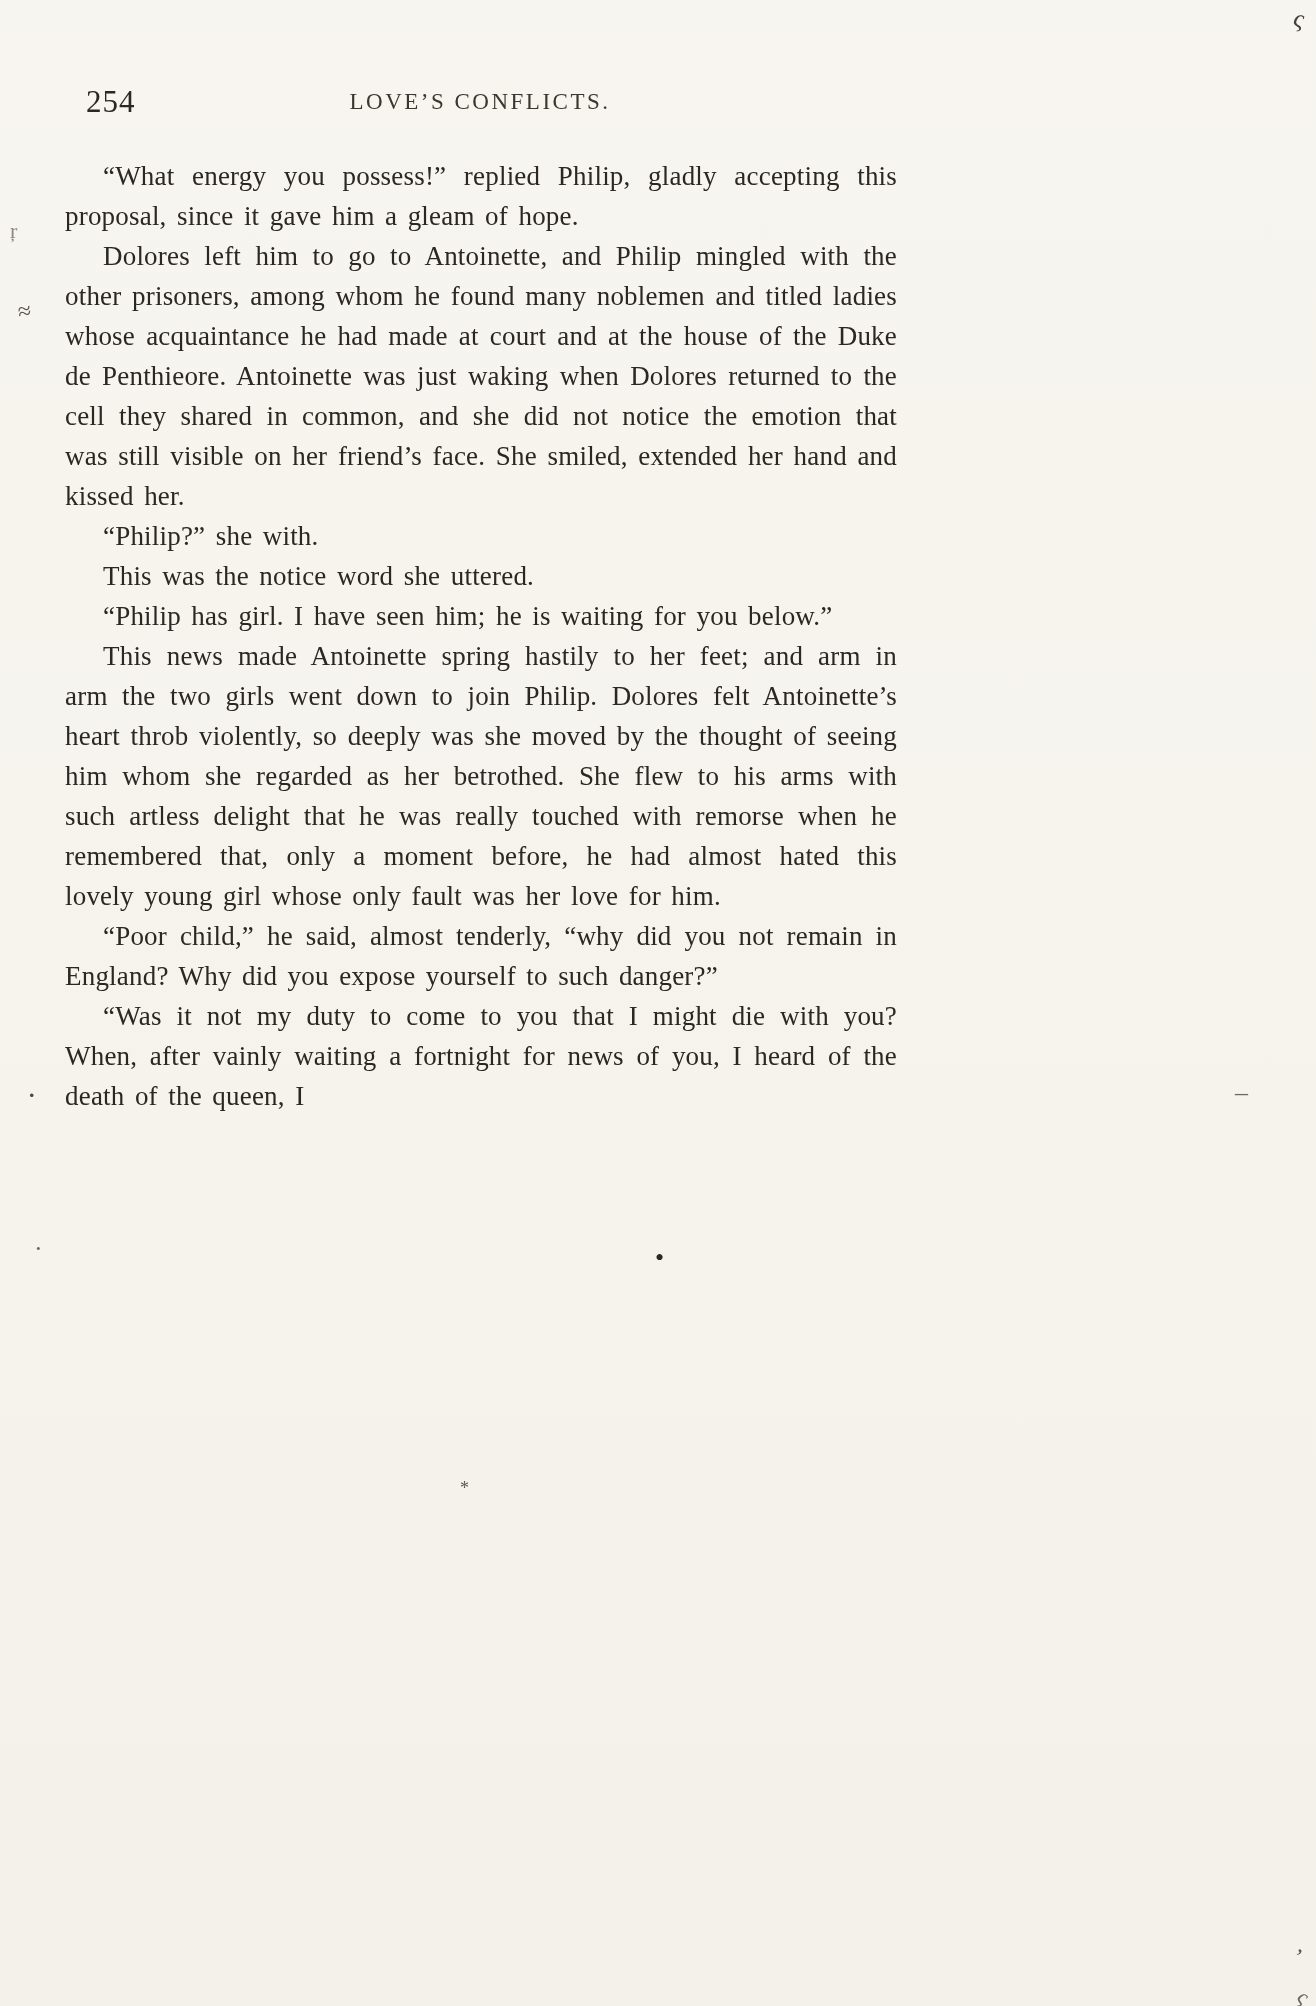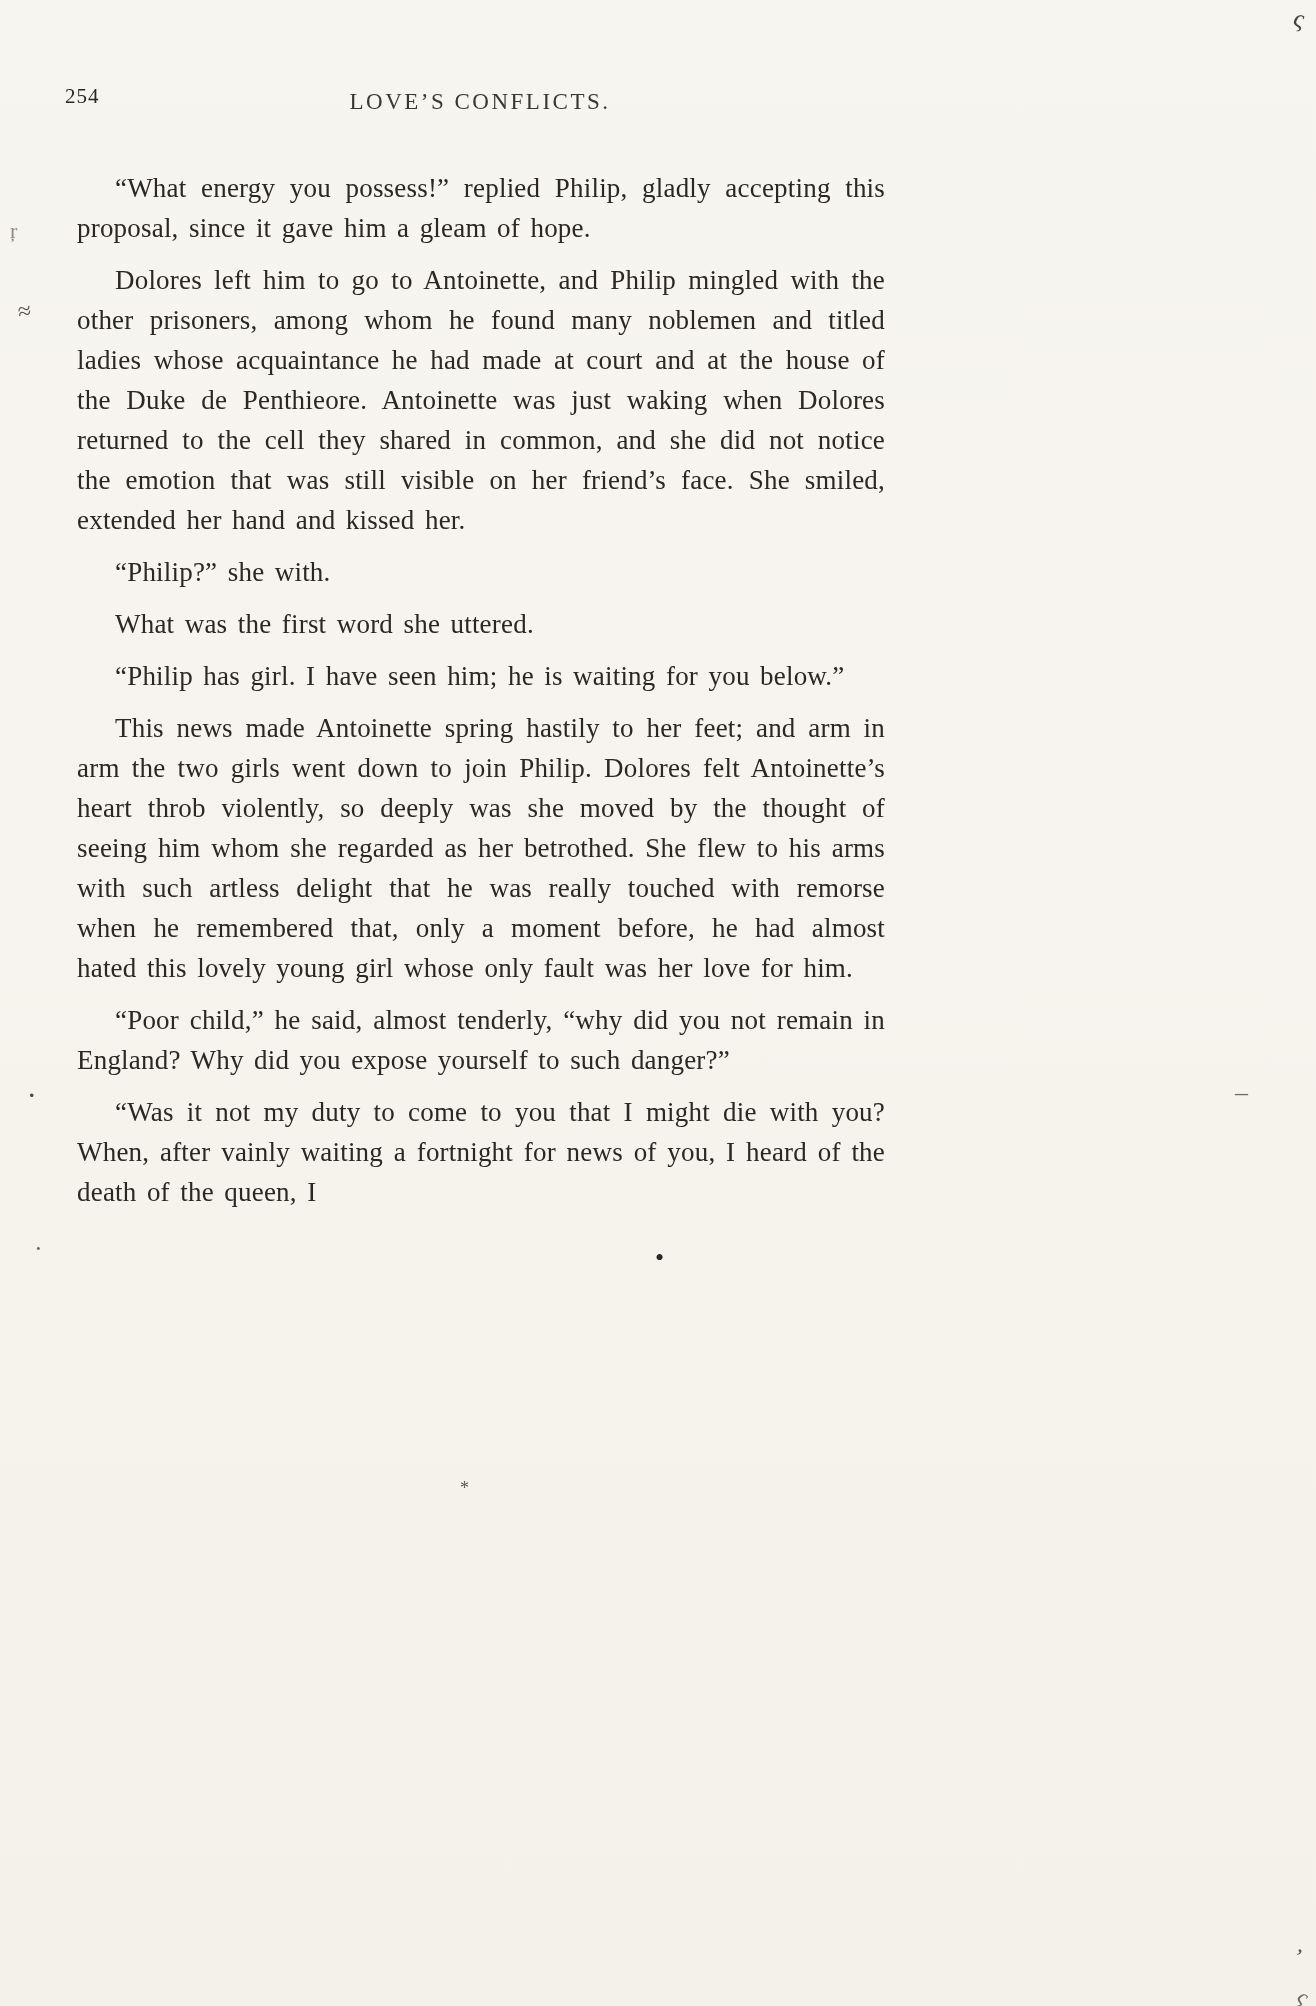--- a/index.html
+++ b/index.html
@@ -20,23 +20,23 @@
   }
   .header {
     position: absolute;
     top: 84px;
     left: 65px;
     width: 830px;
     height: 40px;
   }
   .pagenum {
     position: absolute;
-    left: 0;
+    left: 21px;
     top: 0;
-    font-size: 21px;
+    font-size: 31px;
     letter-spacing: 1px;
   }
   .running-title {
     position: absolute;
     left: 0;
     right: 0;
     top: 5px;
     text-align: center;
     font-size: 23px;
     letter-spacing: 2.5px;
@@ -47,21 +47,21 @@
     top: 156px;
     left: 65px;
     width: 832px;
     font-size: 27px;
     line-height: 40px;
     text-align: justify;
     letter-spacing: 0.2px;
     word-spacing: 3.5px;
   }
   .text-block p {
-    margin: 12px;
+    margin: 0;
     padding: 0;
     text-indent: 38px;
   }
   
   .speck {
     position: absolute;
     color: #55514a;
     pointer-events: none;
   }
   .a-corner      { top: 4px;    right: 12px;  font-size: 26px; transform: rotate(18deg); color: #46423c; }
@@ -82,21 +82,21 @@
 
   <div class="header">
     <span class="pagenum">254</span>
     <span class="running-title">LOVE’S CONFLICTS.</span>
   </div>
 
   <div class="text-block">
     <p>“What energy you possess!” replied Philip, gladly accepting this proposal, since it gave him a gleam of hope.</p>
     <p>Dolores left him to go to Antoinette, and Philip mingled with the other prisoners, among whom he found many noblemen and titled ladies whose acquaintance he had made at court and at the house of the Duke de Penthieore.  Antoinette was just waking when Dolores returned to the cell they shared in common, and she did not notice the emotion that was still visible on her friend’s face.  She smiled, extended her hand and kissed her.</p>
     <p>“Philip?” she with.</p>
-    <p>What was the first word she uttered.</p>
+    <p>This was the notice word she uttered.</p>
     <p>“Philip has girl.  I have seen him; he is waiting for you below.”</p>
     <p>This news made Antoinette spring hastily to her feet; and arm in arm the two girls went down to join Philip.  Dolores felt Antoinette’s heart throb violently, so deeply was she moved by the thought of seeing him whom she regarded as her betrothed.  She flew to his arms with such artless delight that he was really touched with remorse when he remembered that, only a moment before, he had almost hated this lovely young girl whose only fault was her love for him.</p>
     <p>“Poor child,” he said, almost tenderly, “why did you not remain in England?  Why did you expose yourself to such danger?”</p>
     <p>“Was it not my duty to come to you that I might die with you?  When, after vainly waiting a fortnight for news of you, I heard of the death of the queen, I</p>
   </div>
 
   <span class="speck a-corner">ς</span>
   <span class="speck a-margin-r">ŗ</span>
   <span class="speck a-margin-sq">≈</span>
   <span class="speck a-dot-low">.</span>

